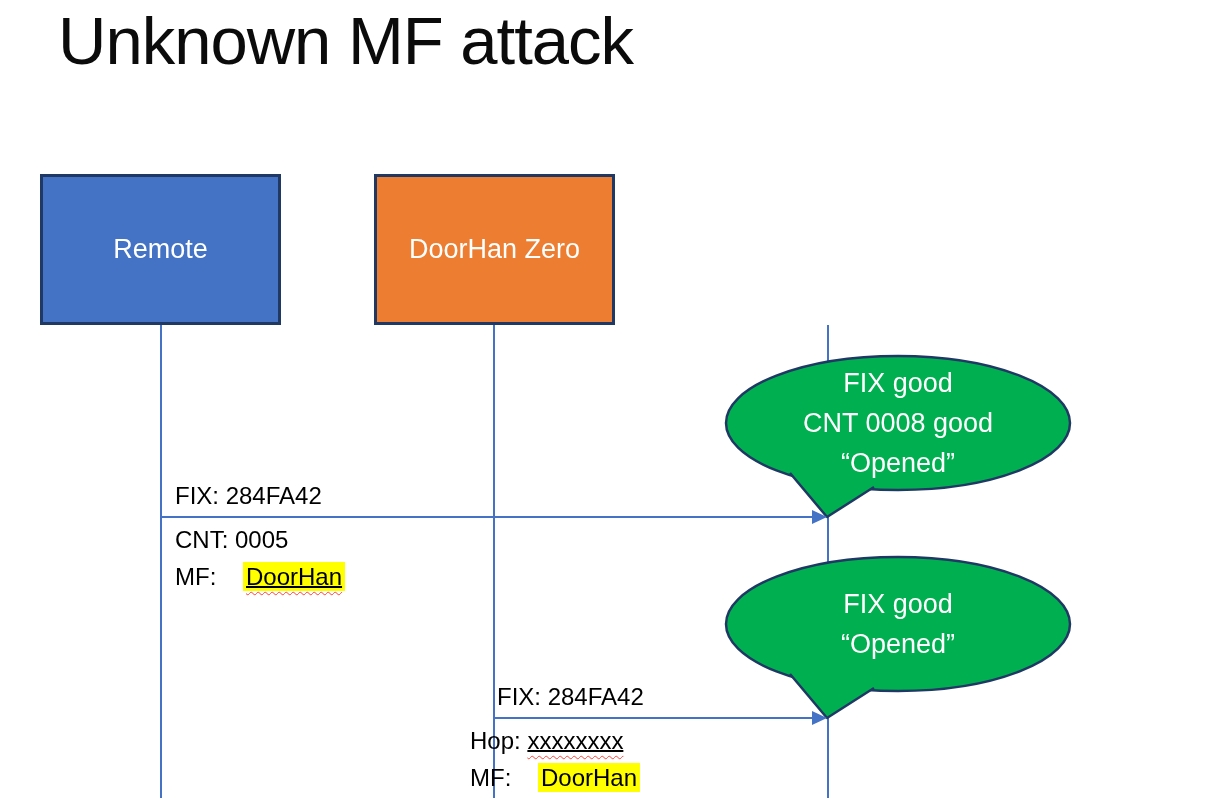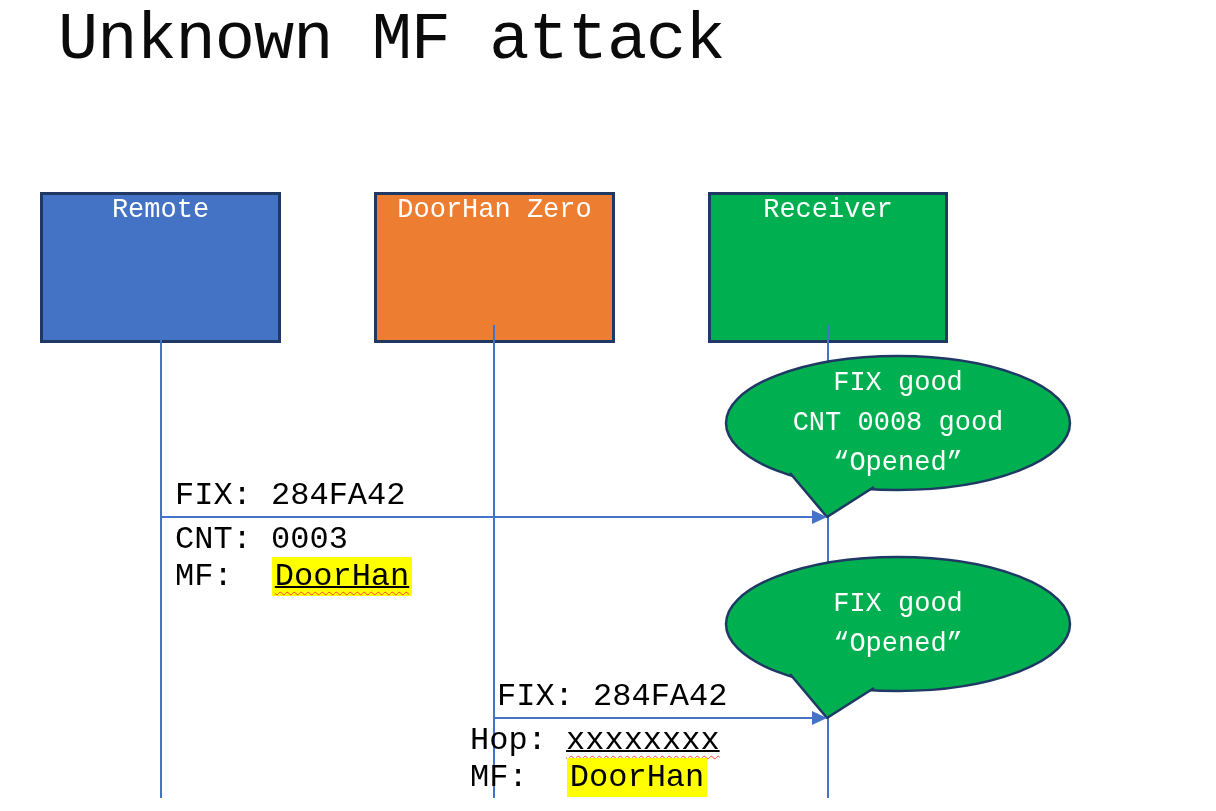--- a/index.html
+++ b/index.html
@@ -1,40 +1,40 @@
 <!DOCTYPE html>
 <html><head>
 <meta charset="utf-8">
 <style>
   html,body{margin:0;padding:0;background:#fff;}
   .canvas{position:relative;width:1216px;height:798px;background:#ffffff;overflow:hidden;
-          font-family:Liberation Mono, monospace;color:#000;border-radius:31px;}
+          font-family:Liberation Sans, sans-serif;color:#000;border-radius:31px;}
   .slide-title{position:absolute;left:58px;top:2px;font-size:67px;font-weight:200;
                letter-spacing:-1px;color:#0b0b0b;white-space:nowrap;}
   
   .actor{position:absolute;top:174px;height:151px;border:3px solid #1F3864;box-sizing:border-box;
-         display:flex;align-items:flex-start;justify-content:center;color:#fff;font-size:27px;margin-top:18px;}
+         display:flex;align-items:center;justify-content:center;color:#fff;font-size:27px;}
   .actor-remote{left:40px;width:241px;background:#4472C4;}
   .actor-flipper{left:374px;width:241px;background:#ED7D31;}
   .actor-receiver{left:708px;width:240px;background:#00B050;}
   
   .lifeline{position:absolute;top:325px;width:2px;height:486px;background:#4472C4;z-index:1;}
   .lifeline-remote{left:160px;}
   .lifeline-flipper{left:493px;}
   .lifeline-receiver{left:827px;}
   
   .msg-line{position:absolute;height:2px;background:#4472C4;z-index:3;}
   .msg1-line{left:161px;top:516px;width:652px;}
   .msg2-line{left:495px;top:717px;width:318px;}
   .arrowhead{position:absolute;width:0;height:0;border-top:7px solid transparent;
              border-bottom:7px solid transparent;border-left:15px solid #4472C4;z-index:4;}
   .msg1-head{left:812px;top:510px;}
   .msg2-head{left:812px;top:711px;}
   
-  .msg-label{position:absolute;font-size:32px;line-height:37px;color:#000;white-space:nowrap;z-index:3;}
+  .msg-label{position:absolute;font-size:24px;line-height:37px;color:#000;white-space:nowrap;z-index:3;}
   .msg1-above{left:175px;top:477px;}
   .msg1-below{left:175px;top:521px;}
   .msg2-above{left:497px;top:678px;}
   .msg2-below{left:470px;top:722px;}
   .hl{background:#FFFF00;padding:1px 3px;margin-left:20px;}
   .u-solid{text-decoration:underline;text-decoration-thickness:2px;text-decoration-color:#000;}
   .squig{text-decoration:underline wavy #FF4136;text-decoration-thickness:1px;
          text-underline-offset:6px;}
   
   .callout{position:absolute;left:700px;width:390px;height:185px;z-index:2;}
@@ -50,23 +50,20 @@
 
 <div class="canvas">
 
   <div class="slide-title">Unknown MF attack</div>
 
   <div class="actor actor-remote">
     <span>Remote</span>
   </div>
   <div class="actor actor-flipper">
     <span>DoorHan Zero</span>
-  </div>
-  <div class="actor actor-receiver">
-    <span>Receiver</span>
   </div>
 
   <div class="lifeline lifeline-remote"></div>
   <div class="lifeline lifeline-flipper"></div>
   <div class="lifeline lifeline-receiver"></div>
 
   <div class="callout callout-1">
     <svg width="390" height="185" viewBox="0 0 390 185">
       <ellipse cx="198" cy="78" rx="172" ry="67" fill="#00B050" stroke="#1F3864" stroke-width="2.5"></ellipse>
       <path d="M90,128 L127,172 L174,142" fill="#00B050" stroke="#1F3864" stroke-width="2.5" stroke-linejoin="round"></path>
@@ -88,21 +85,21 @@
       <span>“Opened”</span>
     </div>
   </div>
 
   <div class="msg-line msg1-line"></div>
   <div class="arrowhead msg1-head"></div>
   <div class="msg-label msg1-above">
     <span>FIX: 284FA42</span>
   </div>
   <div class="msg-label msg1-below">
-    <div><span>CNT: 0003</span></div>
+    <div><span>CNT: 0005</span></div>
     <div><span>MF: </span><span class="hl u-solid"><span class="squig">DoorHan</span></span></div>
   </div>
 
   <div class="msg-line msg2-line"></div>
   <div class="arrowhead msg2-head"></div>
   <div class="msg-label msg2-above">
     <span>FIX: 284FA42</span>
   </div>
   <div class="msg-label msg2-below">
     <div><span>Hop: </span><span class="u-solid"><span class="squig">xxxxxxxx</span></span></div>

